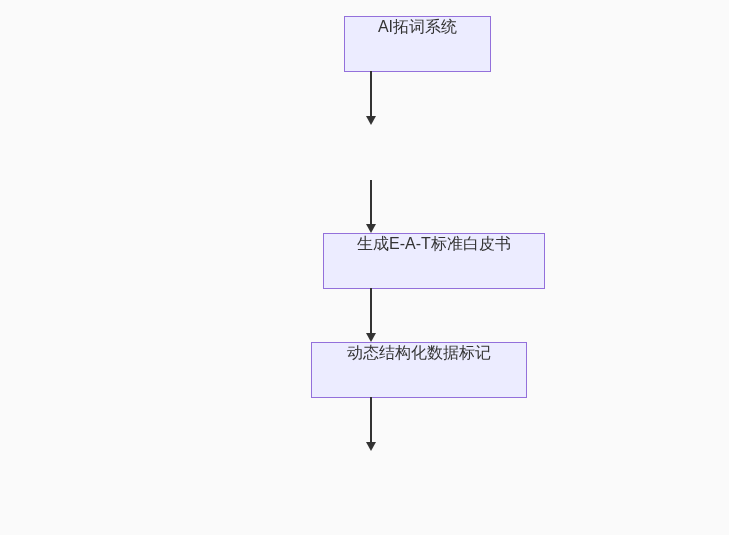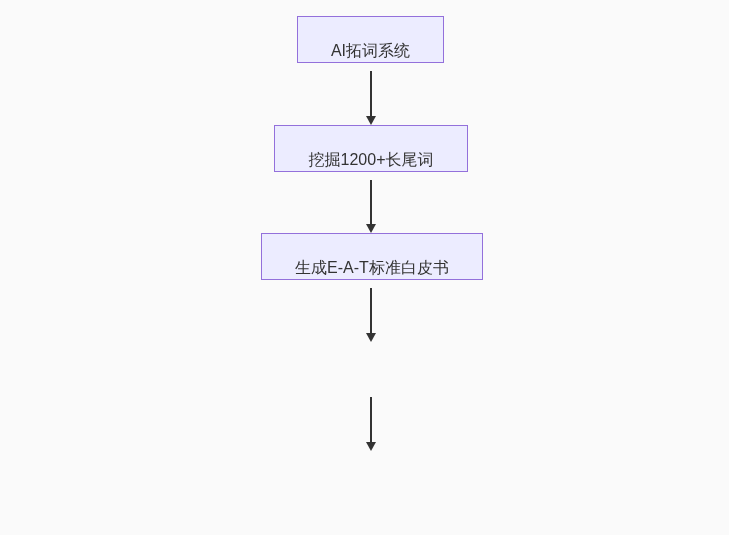--- a/index.html
+++ b/index.html
@@ -19,28 +19,29 @@
     height: 535px;
   }
   .node {
     position: absolute;
     box-sizing: border-box;
     background: #ececff;
     border: 1.5px solid #9370db;
     color: #333333;
     font-size: 16px;
     display: flex;
-    align-items: flex-end;
+    align-items: flex-start;
     justify-content: center;
     text-align: center;
-    height: 47px;
+    height: 56px;
+    margin-left: 47px;
   }
   .node-1 { left: 297px; top: 16px;  width: 147px; }
   .node-2 { left: 274px; top: 125px; width: 194px; }
-  .node-3 { left: 261px; top: 233px; width: 222px; }
+  .node-3 { left: 276px; top: 233px; width: 222px; }
   .node-4 { left: 264px; top: 342px; width: 216px; }
   .node-5 { left: 254px; top: 451px; width: 234px; }
 
   .edge {
     position: absolute;
     left: 366px;
     width: 10px;
   }
   .edge-1 { top: 71px;  height: 54px; }
   .edge-2 { top: 180px; height: 53px; }
@@ -73,38 +74,38 @@
 
   <div class="node node-1">
     <span>AI拓词系统</span>
   </div>
 
   <div class="edge edge-1">
     <div class="edge-line"></div>
     <div class="edge-head"></div>
   </div>
 
-  <div class="node node-2">
-    <span>挖掘1200+长尾词</span>
-  </div>
 
   <div class="edge edge-2">
     <div class="edge-line"></div>
     <div class="edge-head"></div>
   </div>
 
   <div class="node node-3">
     <span>生成E-A-T标准白皮书</span>
   </div>
 
   <div class="edge edge-3">
     <div class="edge-line"></div>
     <div class="edge-head"></div>
   </div>
 
+  <div class="node node-4">
+    <span>动态结构化数据标记</span>
+  </div>
 
   <div class="edge edge-4">
     <div class="edge-line"></div>
     <div class="edge-head"></div>
   </div>
 
 
 </div>
 
 </body></html>

